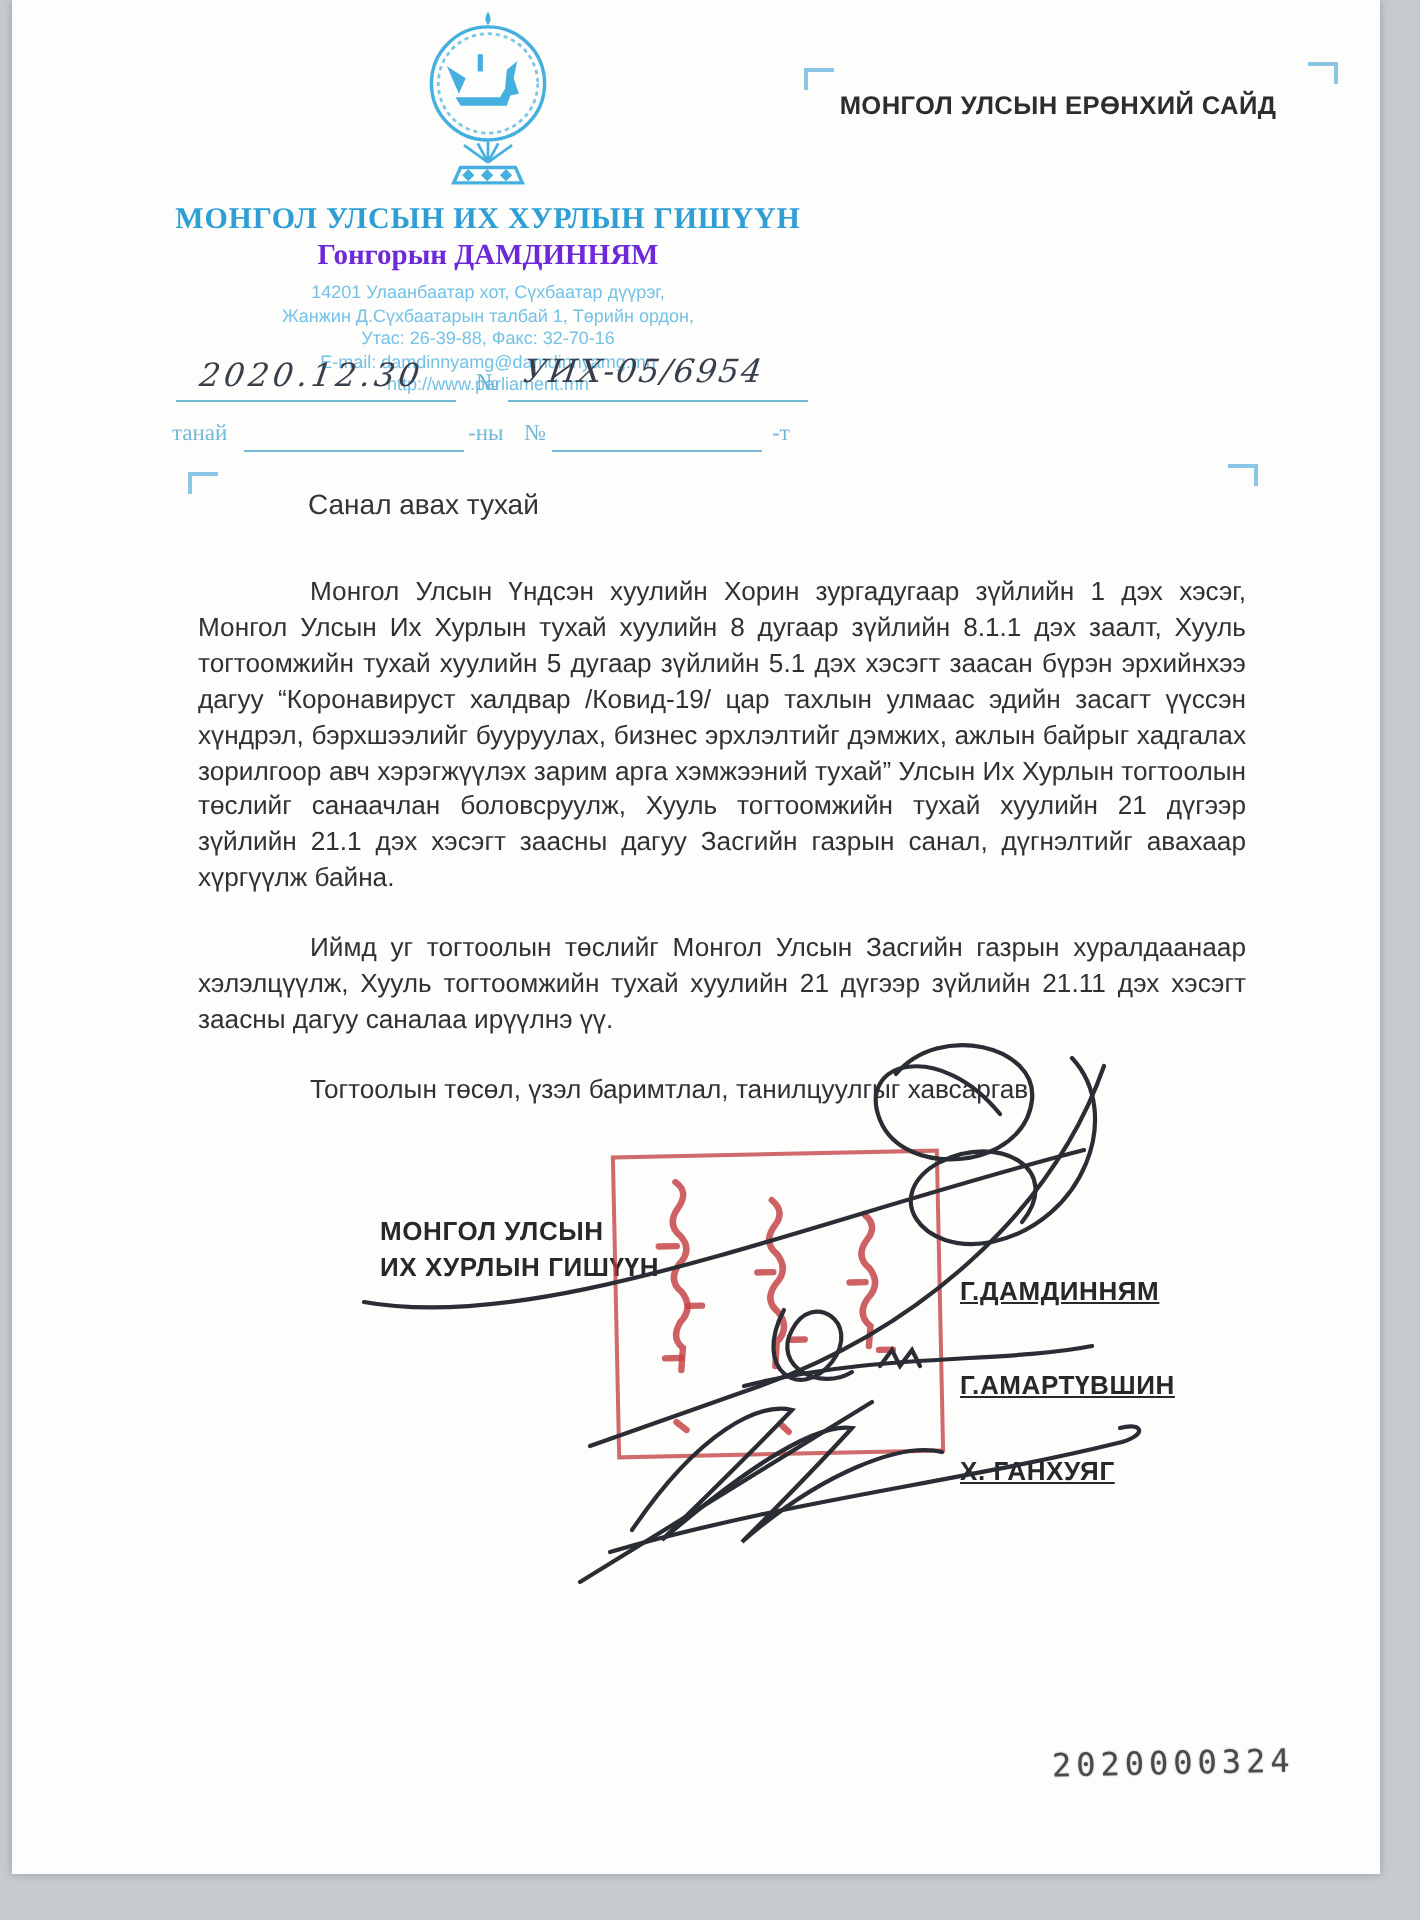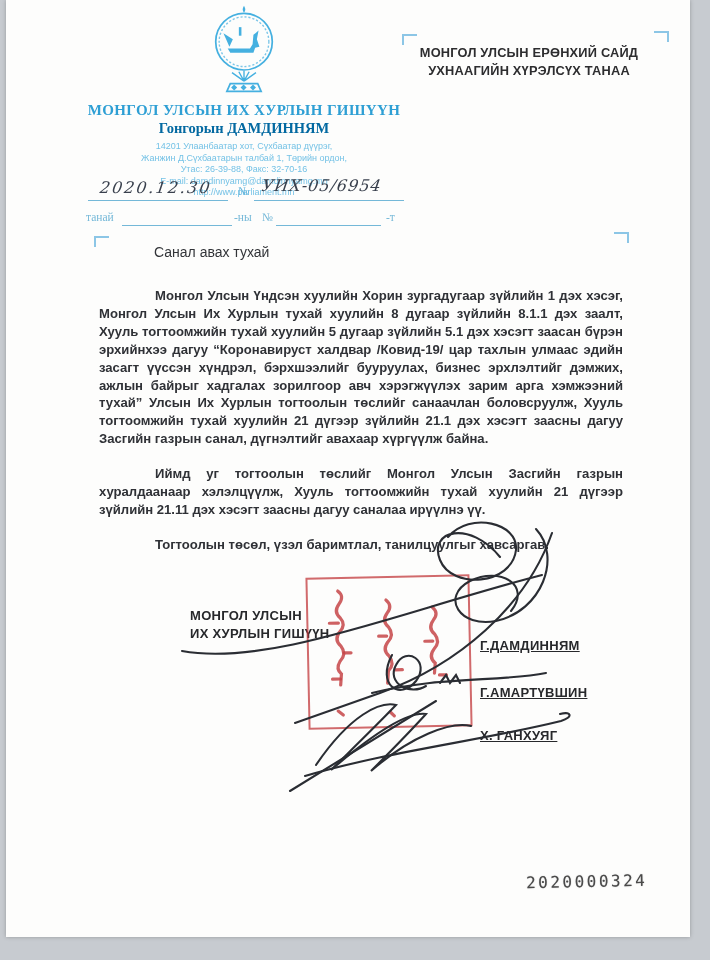--- a/index.html
+++ b/index.html
@@ -10,21 +10,21 @@
   }
   .page{
     position:absolute;left:6px;top:0;width:684px;height:937px;
     background:#fdfdfc;
     box-shadow:0 0 4px rgba(0,0,0,.25);
   }
   
   .letterhead{position:absolute;left:78px;top:4px;width:320px;text-align:center;color:#2e9fd4;}
   .emblem{display:block;margin:0 auto;}
   .lh-org{font-family:"Liberation Serif",serif;font-weight:bold;font-size:15px;letter-spacing:.4px;color:#2e9fd4;margin-top:2px;}
-  .lh-person{font-family:"Liberation Serif",serif;font-weight:bold;font-size:14.5px;color:#0369a1;margin-top:1px;}
+  .lh-person{font-family:"Liberation Serif",serif;font-weight:bold;font-size:14.5px;color:#6d28d9;margin-top:1px;}
   .lh-addr{font-size:9px;line-height:11.5px;color:#74c2e6;margin-top:4px;}
   
   .refrow{position:absolute;left:80px;top:178px;width:330px;height:26px;}
   .hand{font-family:"DejaVu Serif",serif;font-style:italic;color:#39404d;transform:skewX(-8deg);display:inline-block;}
   .hw-date{position:absolute;left:14px;top:0;font-size:16px;letter-spacing:2px;}
   .ref-no-sign{position:absolute;left:152px;top:6px;color:#63b5dc;font-family:"Liberation Serif",serif;font-size:12px;}
   .hw-num{position:absolute;left:176px;top:-2px;font-size:16px;letter-spacing:1px;}
   .uline{position:absolute;border-bottom:1.5px solid #74b8d8;height:1px;}
   .u1{left:2px;top:21px;width:140px;}
   .u2{left:168px;top:21px;width:150px;}
@@ -39,21 +39,21 @@
   .corner{position:absolute;width:13px;height:9px;border:0 solid #8cc6e6;}
   .tl{border-top-width:2px;border-left-width:2px;}
   .tr{border-top-width:2px;border-right-width:2px;}
   
   .recipient{position:absolute;left:392px;top:44px;width:262px;text-align:center;
     font-size:12.8px;font-weight:600;color:#2d2d2f;line-height:17.5px;letter-spacing:.2px;}
   
   .subject{position:absolute;left:148px;top:244px;font-size:14px;color:#323438;}
   .body-text{position:absolute;left:93px;top:287px;width:524px;
     font-size:13.1px;line-height:17.9px;color:#2f3136;text-align:justify;}
-  .body-text p{margin:0 0 17px 0;text-indent:56px;font-weight:bold;}
+  .body-text p{margin:0 0 17px 0;text-indent:56px;}
   
   .sig-role{position:absolute;left:184px;top:607px;font-size:13px;font-weight:600;color:#27282b;line-height:18px;letter-spacing:.3px;}
   .sig-name{position:absolute;left:474px;font-size:13px;font-weight:600;color:#27282b;letter-spacing:.3px;text-decoration:underline;}
   .n1{top:638px;}
   .n2{top:685px;}
   .n3{top:728px;}
   
   .stamp{position:absolute;left:301px;top:576px;width:160px;height:148px;
     border:2.5px solid rgba(193,54,56,.8);transform:rotate(-1.2deg);opacity:.92;}
   
@@ -117,21 +117,20 @@
     <span class="r2-d">-т</span>
   </div>
 
   <div class="corner tl" style="left:88px;top:236px;"></div>
   <div class="corner tr" style="left:608px;top:232px;"></div>
 
   <div class="corner tl" style="left:396px;top:34px;"></div>
   <div class="corner tr" style="left:648px;top:31px;"></div>
   <div class="recipient">
     <div>МОНГОЛ УЛСЫН ЕРӨНХИЙ САЙД</div>
-    <div>УХНААГИЙН ХҮРЭЛСҮХ ТАНАА</div>
   </div>
 
   <div class="subject">Санал авах тухай</div>
 
   <div class="body-text">
     <p>Монгол Улсын Үндсэн хуулийн Хорин зургадугаар зүйлийн 1 дэх хэсэг, Монгол Улсын Их Хурлын тухай хуулийн 8 дугаар зүйлийн 8.1.1 дэх заалт, Хууль тогтоомжийн тухай хуулийн 5 дугаар зүйлийн 5.1 дэх хэсэгт заасан бүрэн эрхийнхээ дагуу “Коронавируст халдвар /Ковид-19/ цар тахлын улмаас эдийн засагт үүссэн хүндрэл, бэрхшээлийг бууруулах, бизнес эрхлэлтийг дэмжих, ажлын байрыг хадгалах зорилгоор авч хэрэгжүүлэх зарим арга хэмжээний тухай” Улсын Их Хурлын тогтоолын төслийг санаачлан боловсруулж, Хууль тогтоомжийн тухай хуулийн 21 дүгээр зүйлийн 21.1 дэх хэсэгт заасны дагуу Засгийн газрын санал, дүгнэлтийг авахаар хүргүүлж байна.</p>
     <p>Иймд уг тогтоолын төслийг Монгол Улсын Засгийн газрын хуралдаанаар хэлэлцүүлж, Хууль тогтоомжийн тухай хуулийн 21 дүгээр зүйлийн 21.11 дэх хэсэгт заасны дагуу саналаа ирүүлнэ үү.</p>
     <p>Тогтоолын төсөл, үзэл баримтлал, танилцуулгыг хавсаргав.</p>
   </div>
 

